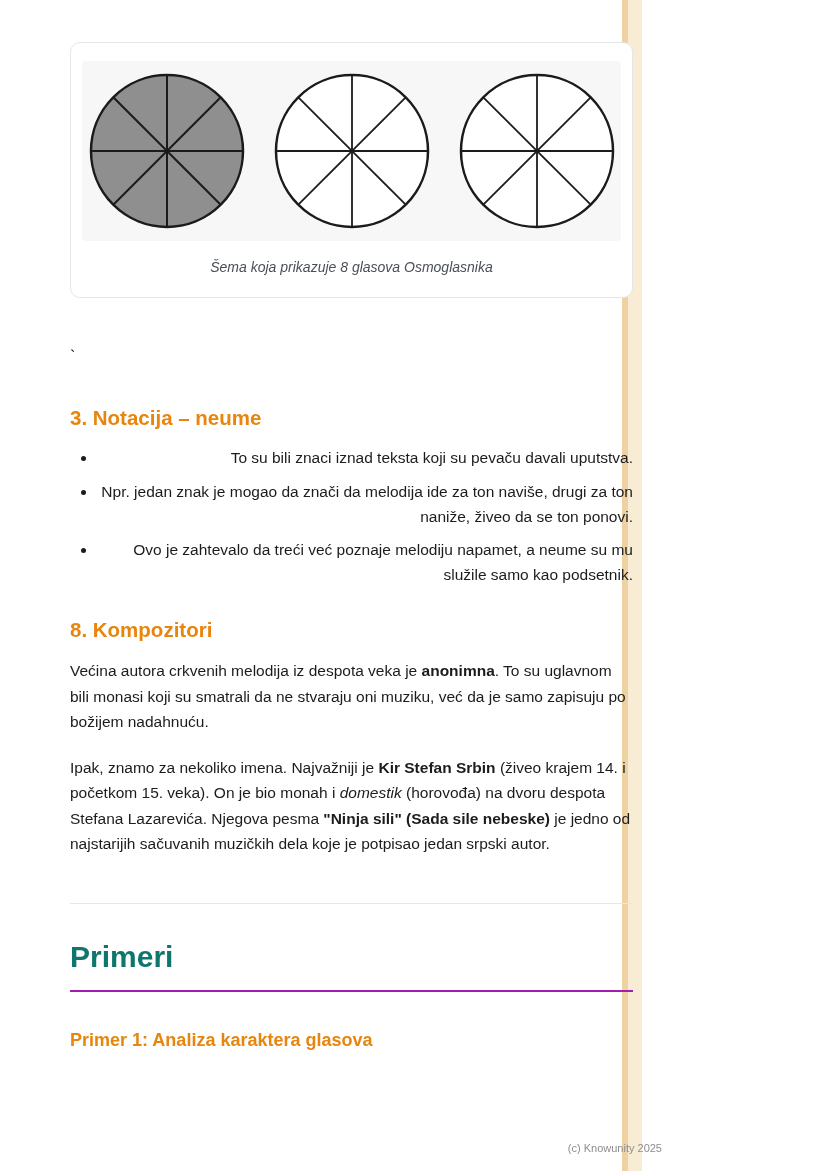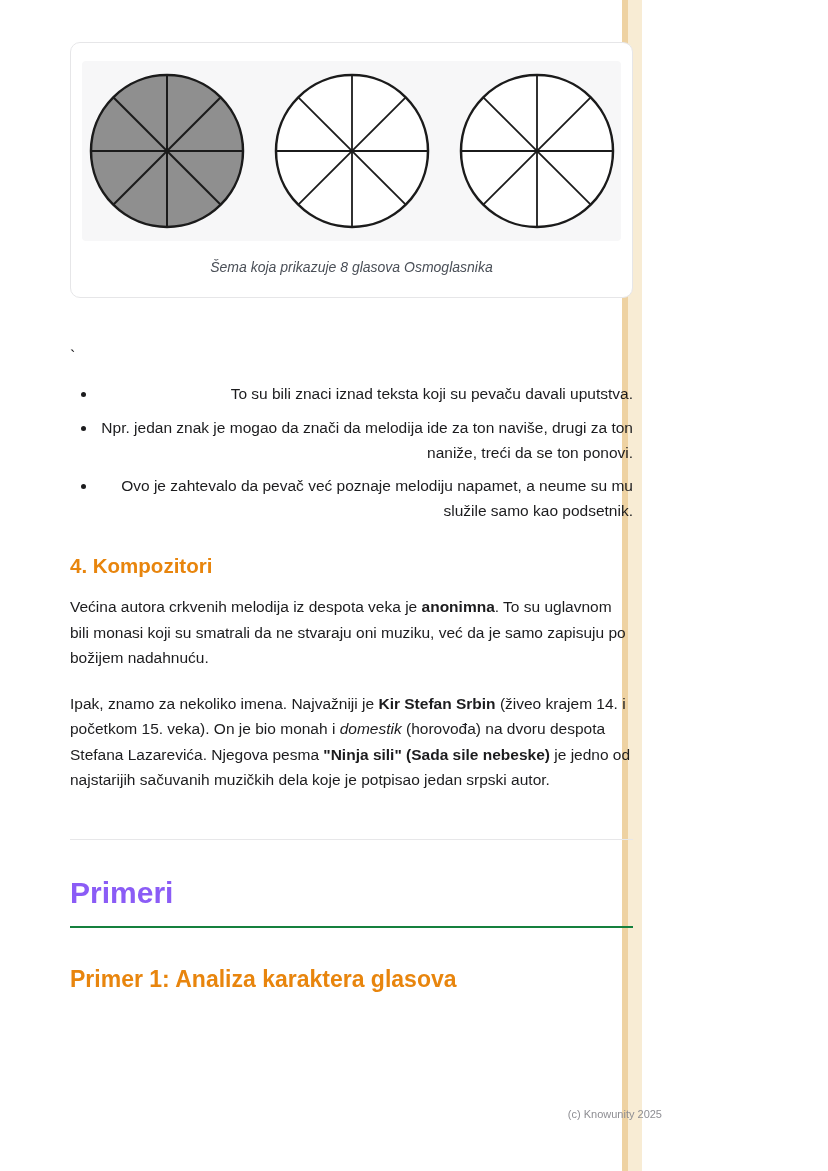--- a/index.html
+++ b/index.html
@@ -91,32 +91,32 @@
   hr.section-divider {
     border: none;
     border-top: 1px solid #e7e7e9;
     margin: 46px 0 0 0;
   }
   h1.big-heading {
     margin: 36px 0 0 0;
     padding-bottom: 16px;
     font-size: 30px;
     font-weight: 700;
-    color: #8b5cf6;
-    border-bottom: 2px solid #15803d;
+    color: #0f766e;
+    border-bottom: 2px solid #a21caf;
   }
   h2.sub-heading {
     margin: 38px 0 0 0;
-    font-size: 23px;
+    font-size: 18px;
     font-weight: 700;
     color: #e8850d;
   }
   .watermark {
     position: absolute;
-    top: 1108px;
+    top: 1142px;
     right: 42px;
     font-size: 11px;
     color: #8e8e93;
     z-index: 3;
   }
 </style>
 </head>
 <body>
 
 <div class="page">
@@ -149,29 +149,30 @@
             <line x1="401.3" y1="31.3" x2="508.7" y2="138.7"></line>
             <line x1="401.3" y1="138.7" x2="508.7" y2="31.3"></line>
           </g>
         </svg>
       </div>
       <figcaption class="figure-caption">Šema koja prikazuje 8 glasova Osmoglasnika</figcaption>
     </figure>
 
     <div class="stray">`</div>
 
+    <h2 class="section-heading">3. Notacija – neume</h2>
 
 
     <ul class="bullets">
       <li>To su bili znaci iznad teksta koji su pevaču davali uputstva.</li>
-      <li>Npr. jedan znak je mogao da znači da melodija ide za ton naviše, drugi za ton naniže, treći da se ton ponovi.</li>
-      <li>Ovo je zahtevalo da pevač već poznaje melodiju napamet, a neume su mu služile samo kao podsetnik.</li>
+      <li>Npr. jedan znak je mogao da znači da melodija ide za ton naviše, drugi za ton naniže, živeo da se ton ponovi.</li>
+      <li>Ovo je zahtevalo da treći već poznaje melodiju napamet, a neume su mu služile samo kao podsetnik.</li>
     </ul>
 
-    <h2 class="section-heading" style="margin-top:30px;">4. Kompozitori</h2>
+    <h2 class="section-heading" style="margin-top:30px;">8. Kompozitori</h2>
 
     <p><span>Većina autora crkvenih melodija iz despota veka je </span><span style="font-weight: 700; margin-top: 40px;">anonimna</span><span>. To su uglavnom bili monasi koji su smatrali da ne stvaraju oni muziku, već da je samo zapisuju po božijem nadahnuću.</span></p>
 
     <p style="margin-top:20px;"><span>Ipak, znamo za nekoliko imena. Najvažniji je </span><span style="font-weight: 700;">Kir Stefan Srbin</span><span> (živeo krajem 14. i početkom 15. veka). On je bio monah i </span><span style="font-style: italic;">domestik</span><span> (horovođa) na dvoru despota Stefana Lazarevića. Njegova pesma </span><span style="font-weight: 700;">"Ninja sili" (Sada sile nebeske)</span><span> je jedno od najstarijih sačuvanih muzičkih dela koje je potpisao jedan srpski autor.</span></p>
 
     <hr class="section-divider">
 
     <h1 class="big-heading">Primeri</h1>
 
     <h2 class="sub-heading">Primer 1: Analiza karaktera glasova</h2>

